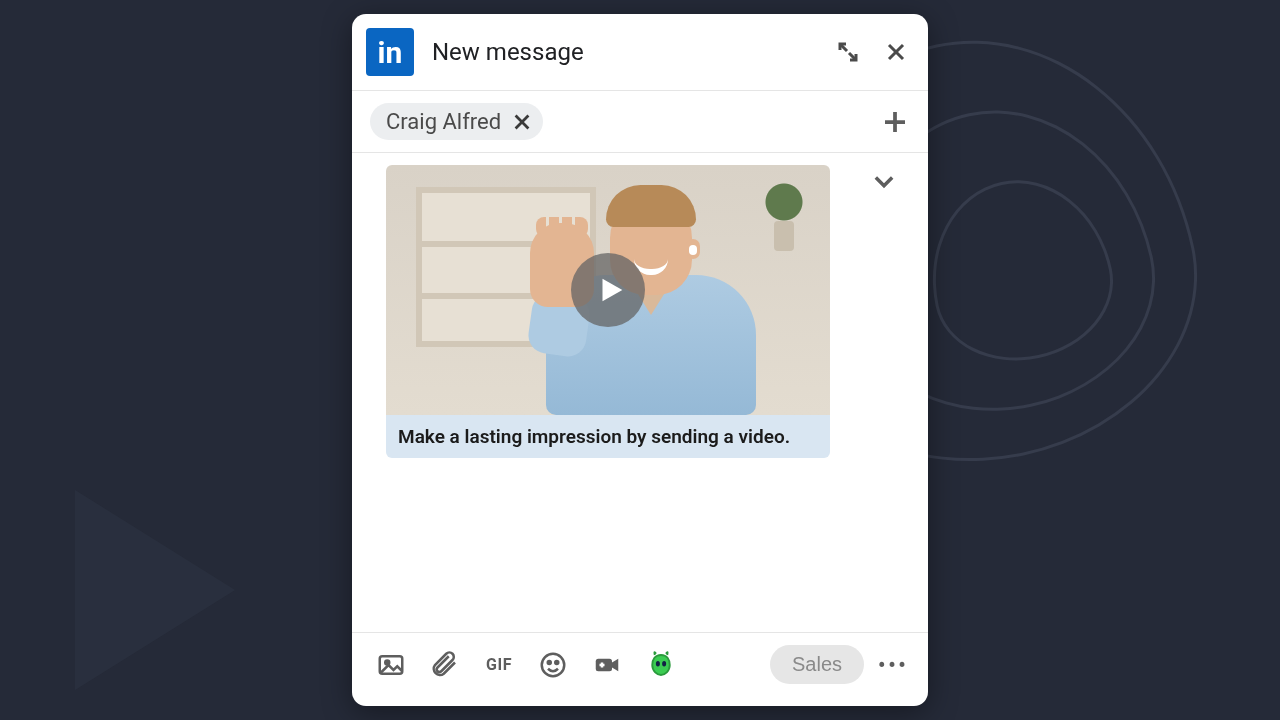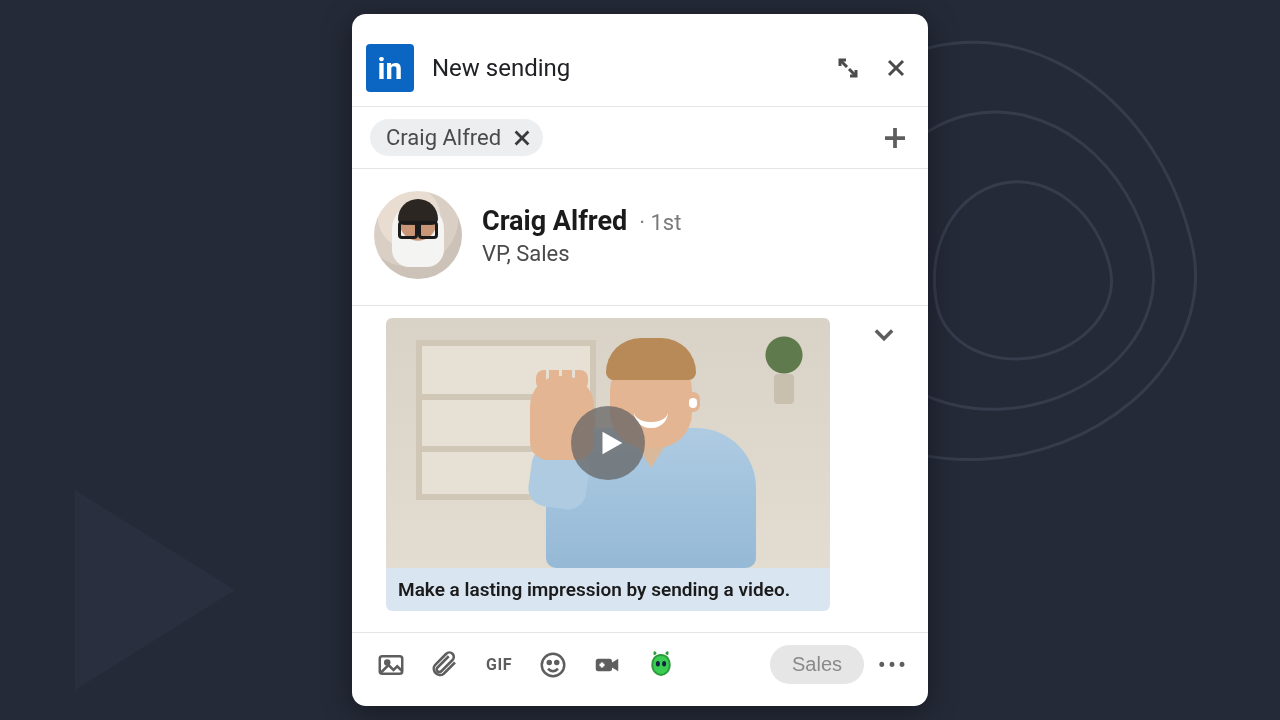--- a/index.html
+++ b/index.html
@@ -51,21 +51,21 @@
     display: flex;
     flex-direction: column;
     overflow: hidden;
     box-shadow: 0 6px 30px rgba(0,0,0,0.4);
   }
 
   
   .header {
     display: flex;
     align-items: center;
-    padding: 30px 20px 14px 14px;
+    padding: 14px 20px 14px 14px;
     border-bottom: 1px solid #e5e5e5;
   }
   .logo {
     width: 48px;
     height: 48px;
     background: #0a66c2;
     color: #fff;
     font-weight: 700;
     font-size: 30px;
     display: flex;
@@ -392,21 +392,21 @@
 <div class="bg-rings">
   <div class="ring r1"></div>
     <div class="ring r2"></div>
     <div class="ring r3"></div>
 </div>
 
 <div class="modal">
 
   <div class="header">
     <div class="logo">in</div>
-    <div class="header-title">New sending</div>
+    <div class="header-title">New message</div>
     <div class="header-icon">
       <svg viewBox="0 0 24 24" fill="none" stroke="currentColor" stroke-width="3">
         <path d="M4 10 V4 H10"></path>
           <path d="M4 4 L11 11"></path>
         <path d="M20 14 V20 H14"></path>
           <path d="M20 20 L13 13"></path>
       </svg>
     </div>
     <div class="header-icon">
       <svg viewBox="0 0 24 24" fill="none" stroke="currentColor" stroke-width="3">
@@ -427,34 +427,20 @@
       </span>
     </div>
     <div class="add-recipient">
       <svg viewBox="0 0 24 24" fill="none" stroke="currentColor" stroke-width="3">
         <path d="M12 4 V20"></path>
           <path d="M4 12 H20"></path>
       </svg>
     </div>
   </div>
 
-  <div class="contact">
-    <div class="avatar">
-      <div class="avatar-person"></div>
-      <div class="avatar-hair"></div>
-      <div class="avatar-glasses"></div>
-    </div>
-    <div>
-      <div>
-        <span class="contact-name">Craig Alfred</span>
-        <span class="degree">· <span>1st</span></span>
-      </div>
-      <div class="contact-title">VP, Sales</div>
-    </div>
-  </div>
 
   <div class="body-area">
     <div class="collapse-icon">
       <svg viewBox="0 0 24 24" fill="none" stroke="currentColor" stroke-width="3">
         <path d="M5 9 L12 16 L19 9"></path>
       </svg>
     </div>
     <div class="video-card">
       <div class="video-thumb">
         <div class="room-shelf"></div>

